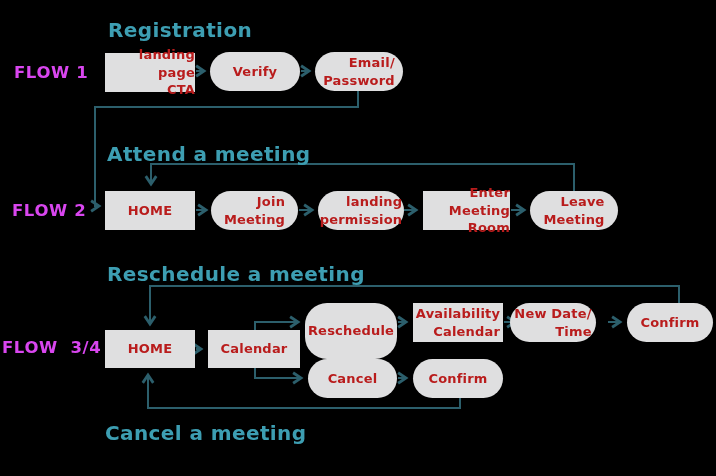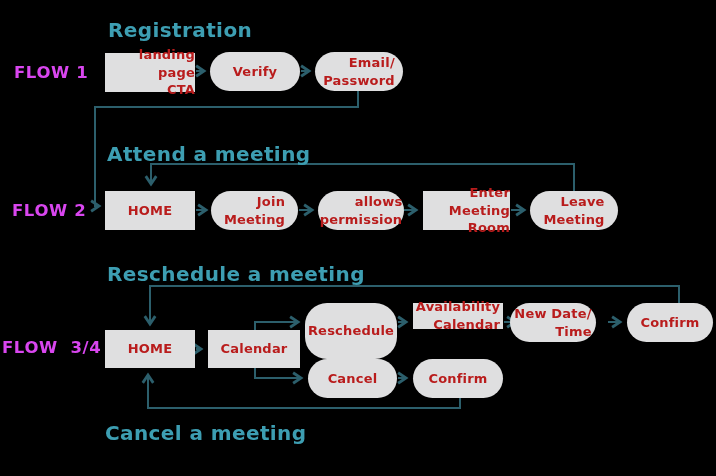--- a/index.html
+++ b/index.html
@@ -69,31 +69,31 @@
 
   <div class="node rect" style="left:105px;top:53px;width:90px;height:39px">landing page
 CTA</div>
   <div class="node pill" style="left:210px;top:52px;width:90px;height:39px">Verify</div>
   <div class="node pill" style="left:315px;top:52px;width:88px;height:39px">Email/
 Password</div>
 
   <div class="node rect" style="left:105px;top:191px;width:90px;height:39px">HOME</div>
   <div class="node pill" style="left:211px;top:191px;width:87px;height:39px">Join
 Meeting</div>
-  <div class="node pill" style="left:318px;top:191px;width:86px;height:39px">allows
+  <div class="node pill" style="left:318px;top:191px;width:86px;height:39px">landing
 permission</div>
   <div class="node rect" style="left:423px;top:191px;width:87px;height:39px">Enter
 Meeting Room</div>
   <div class="node pill" style="left:530px;top:191px;width:88px;height:39px">Leave
 Meeting</div>
 
   <div class="node rect" style="left:105px;top:330px;width:90px;height:38px">HOME</div>
   <div class="node rect" style="left:208px;top:330px;width:92px;height:38px">Calendar</div>
   <div class="node pill" style="left:305px;top:303px;width:92px;height:56px">Reschedule</div>
-  <div class="node rect" style="left:413px;top:303px;width:90px;height:26px">Availability
+  <div class="node rect" style="left:413px;top:303px;width:90px;height:39px">Availability
 Calendar</div>
   <div class="node pill" style="left:510px;top:303px;width:86px;height:39px">New Date/
 Time</div>
   <div class="node pill" style="left:627px;top:303px;width:86px;height:39px">Confirm</div>
   <div class="node pill" style="left:308px;top:359px;width:89px;height:39px">Cancel</div>
   <div class="node pill" style="left:413px;top:359px;width:90px;height:39px">Confirm</div>
 
 </div>
 
 </body></html>

